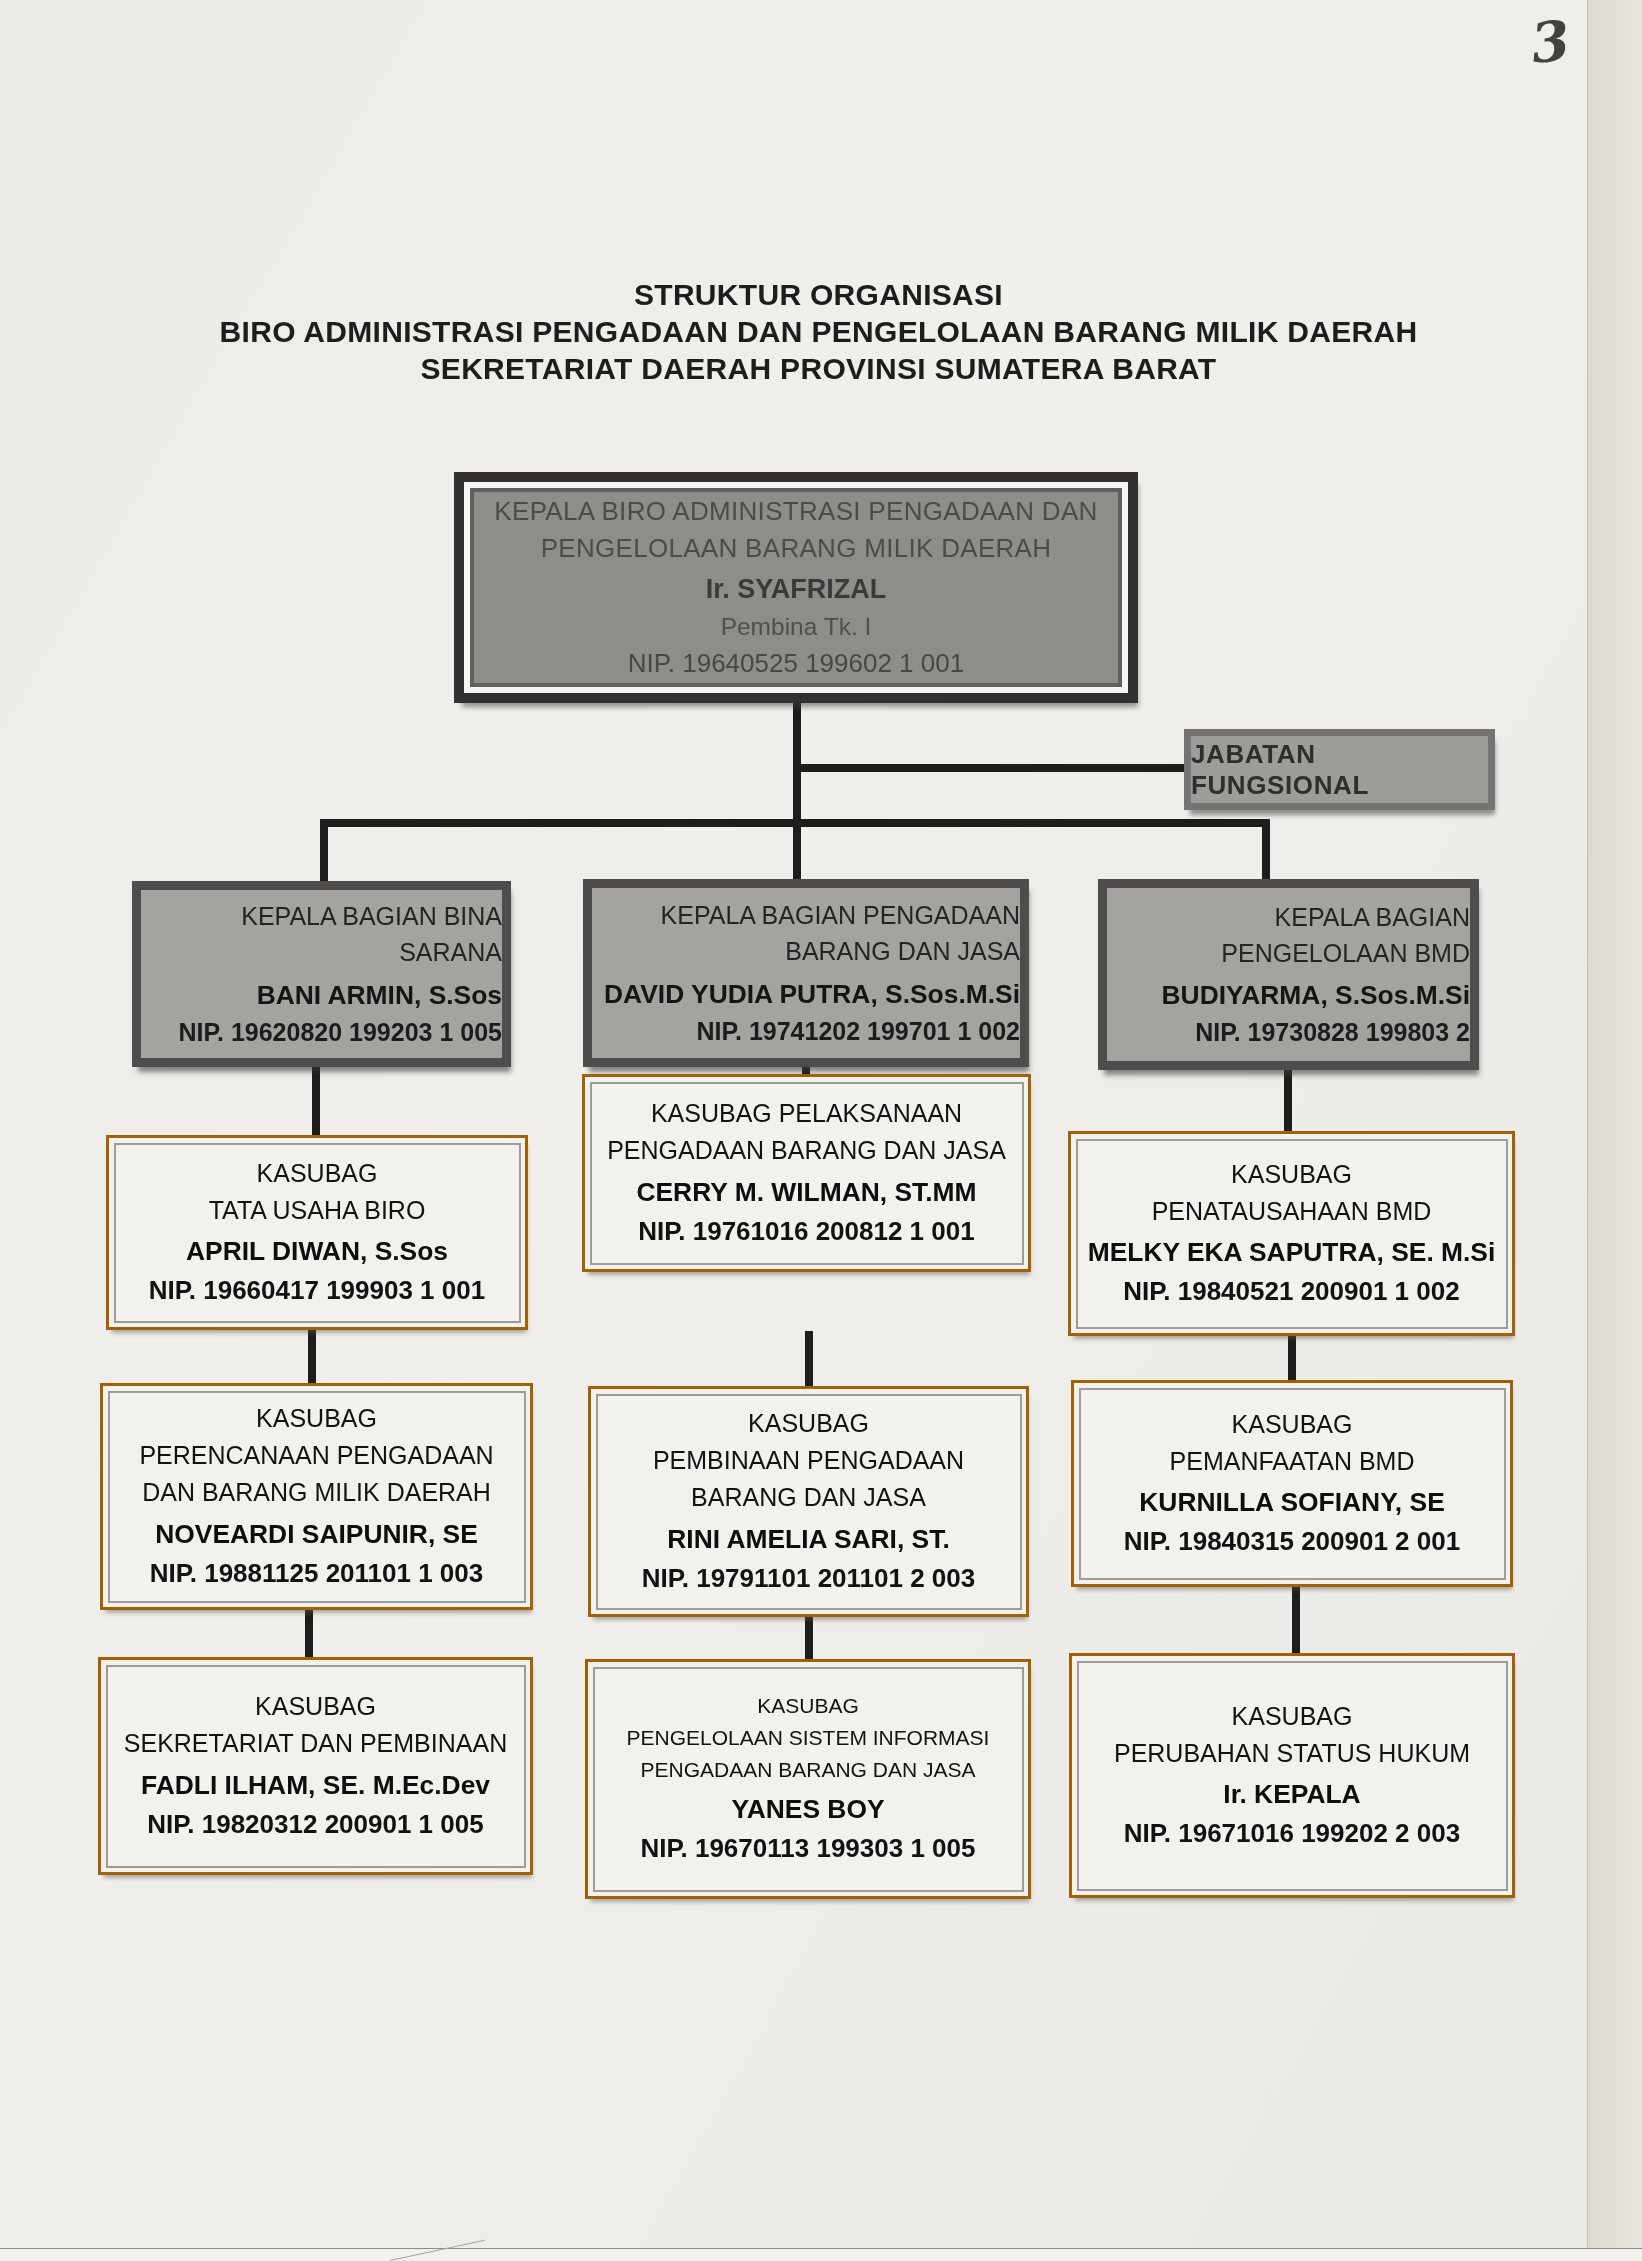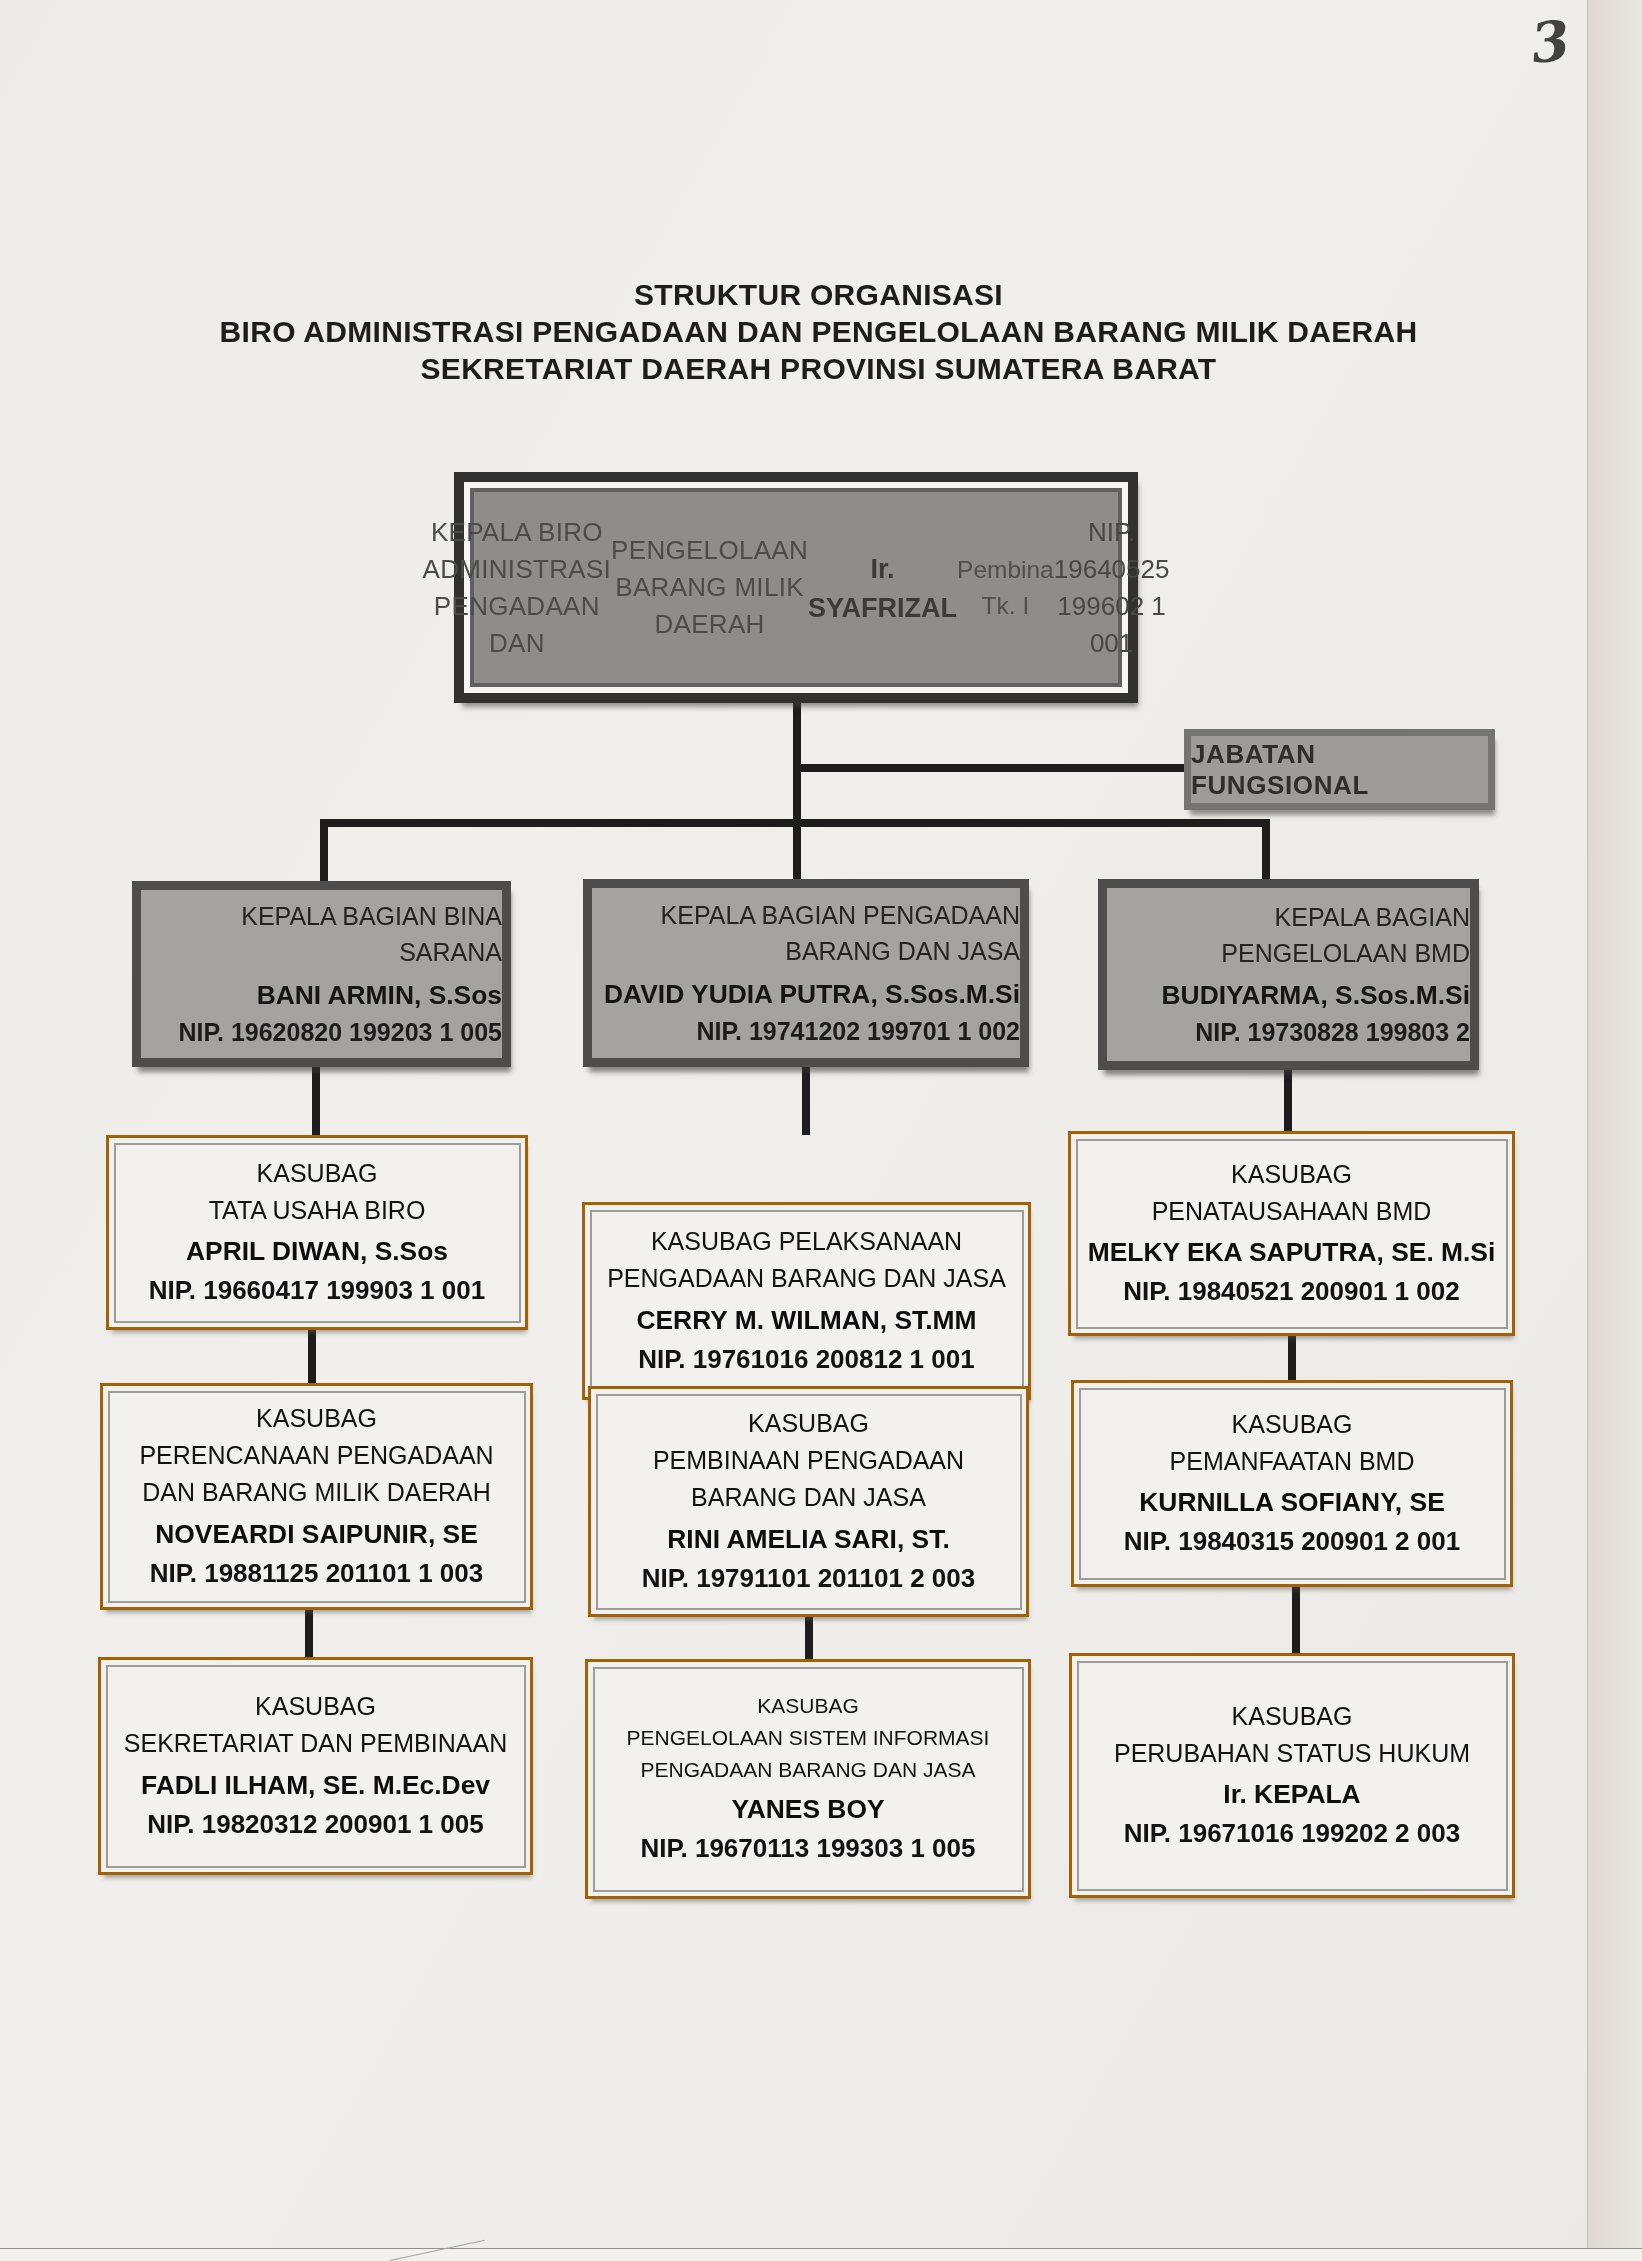--- a/index.html
+++ b/index.html
@@ -24,21 +24,21 @@
   
   .conn{position:absolute;background:#1d1d1d;}
   
   .topbox{
     position:absolute;left:454px;top:472px;width:684px;height:231px;
     background:#f6f5f2;border:10.3px solid #313130;box-sizing:border-box;padding:5.8px;
     box-shadow:3.9px 7.7px 5.2px -3.9px rgba(70,68,64,.55);
   }
   .topbox-inner{
     width:100%;height:100%;box-sizing:border-box;background:#8e8d8a;border:4.5px solid #606060;
-    display:flex;justify-content:center;align-items:center;text-align:center;
+    display:flex;flex-direction:column;justify-content:center;align-items:center;text-align:center;
   }
   .topbox .dept{font-size:26px;line-height:37px;color:#4b4b49;font-weight:400;letter-spacing:0.3px;}
   .topbox .person{font-size:27px;line-height:39px;color:#3a3a38;font-weight:700;margin-top:2.6px;}
   .topbox .rank{font-size:24.5px;line-height:36px;color:#4f4f4d;font-weight:400;}
   .topbox .nip{font-size:26px;line-height:37px;color:#474745;font-weight:400;}
   
   .funcbox{
     position:absolute;left:1184px;top:729px;width:311px;height:81px;box-sizing:border-box;
     background:#9d9c99;border:7.7px solid #747472;
     display:flex;align-items:center;justify-content:flex-end;
@@ -133,21 +133,21 @@
 </div>
 
 <div class="kasubag" style="left:106px;top:1135px;width:422px;height:195px;">
   <div class="kasubag-inner">
     <div class="dept">KASUBAG</div>
     <div class="dept">TATA USAHA BIRO</div>
     <div class="person">APRIL DIWAN, S.Sos</div>
     <div class="nip">NIP. 19660417 199903 1 001</div>
   </div>
 </div>
-<div class="kasubag" style="left:582px;top:1202px;width:449px;height:198px;">
+<div class="kasubag" style="left:582px;top:1074px;width:449px;height:198px;">
   <div class="kasubag-inner">
     <div class="dept">KASUBAG PELAKSANAAN</div>
     <div class="dept">PENGADAAN BARANG DAN JASA</div>
     <div class="person">CERRY M. WILMAN, ST.MM</div>
     <div class="nip">NIP. 19761016 200812 1 001</div>
   </div>
 </div>
 <div class="kasubag" style="left:1068px;top:1131px;width:447px;height:205px;">
   <div class="kasubag-inner">
     <div class="dept">KASUBAG</div>

